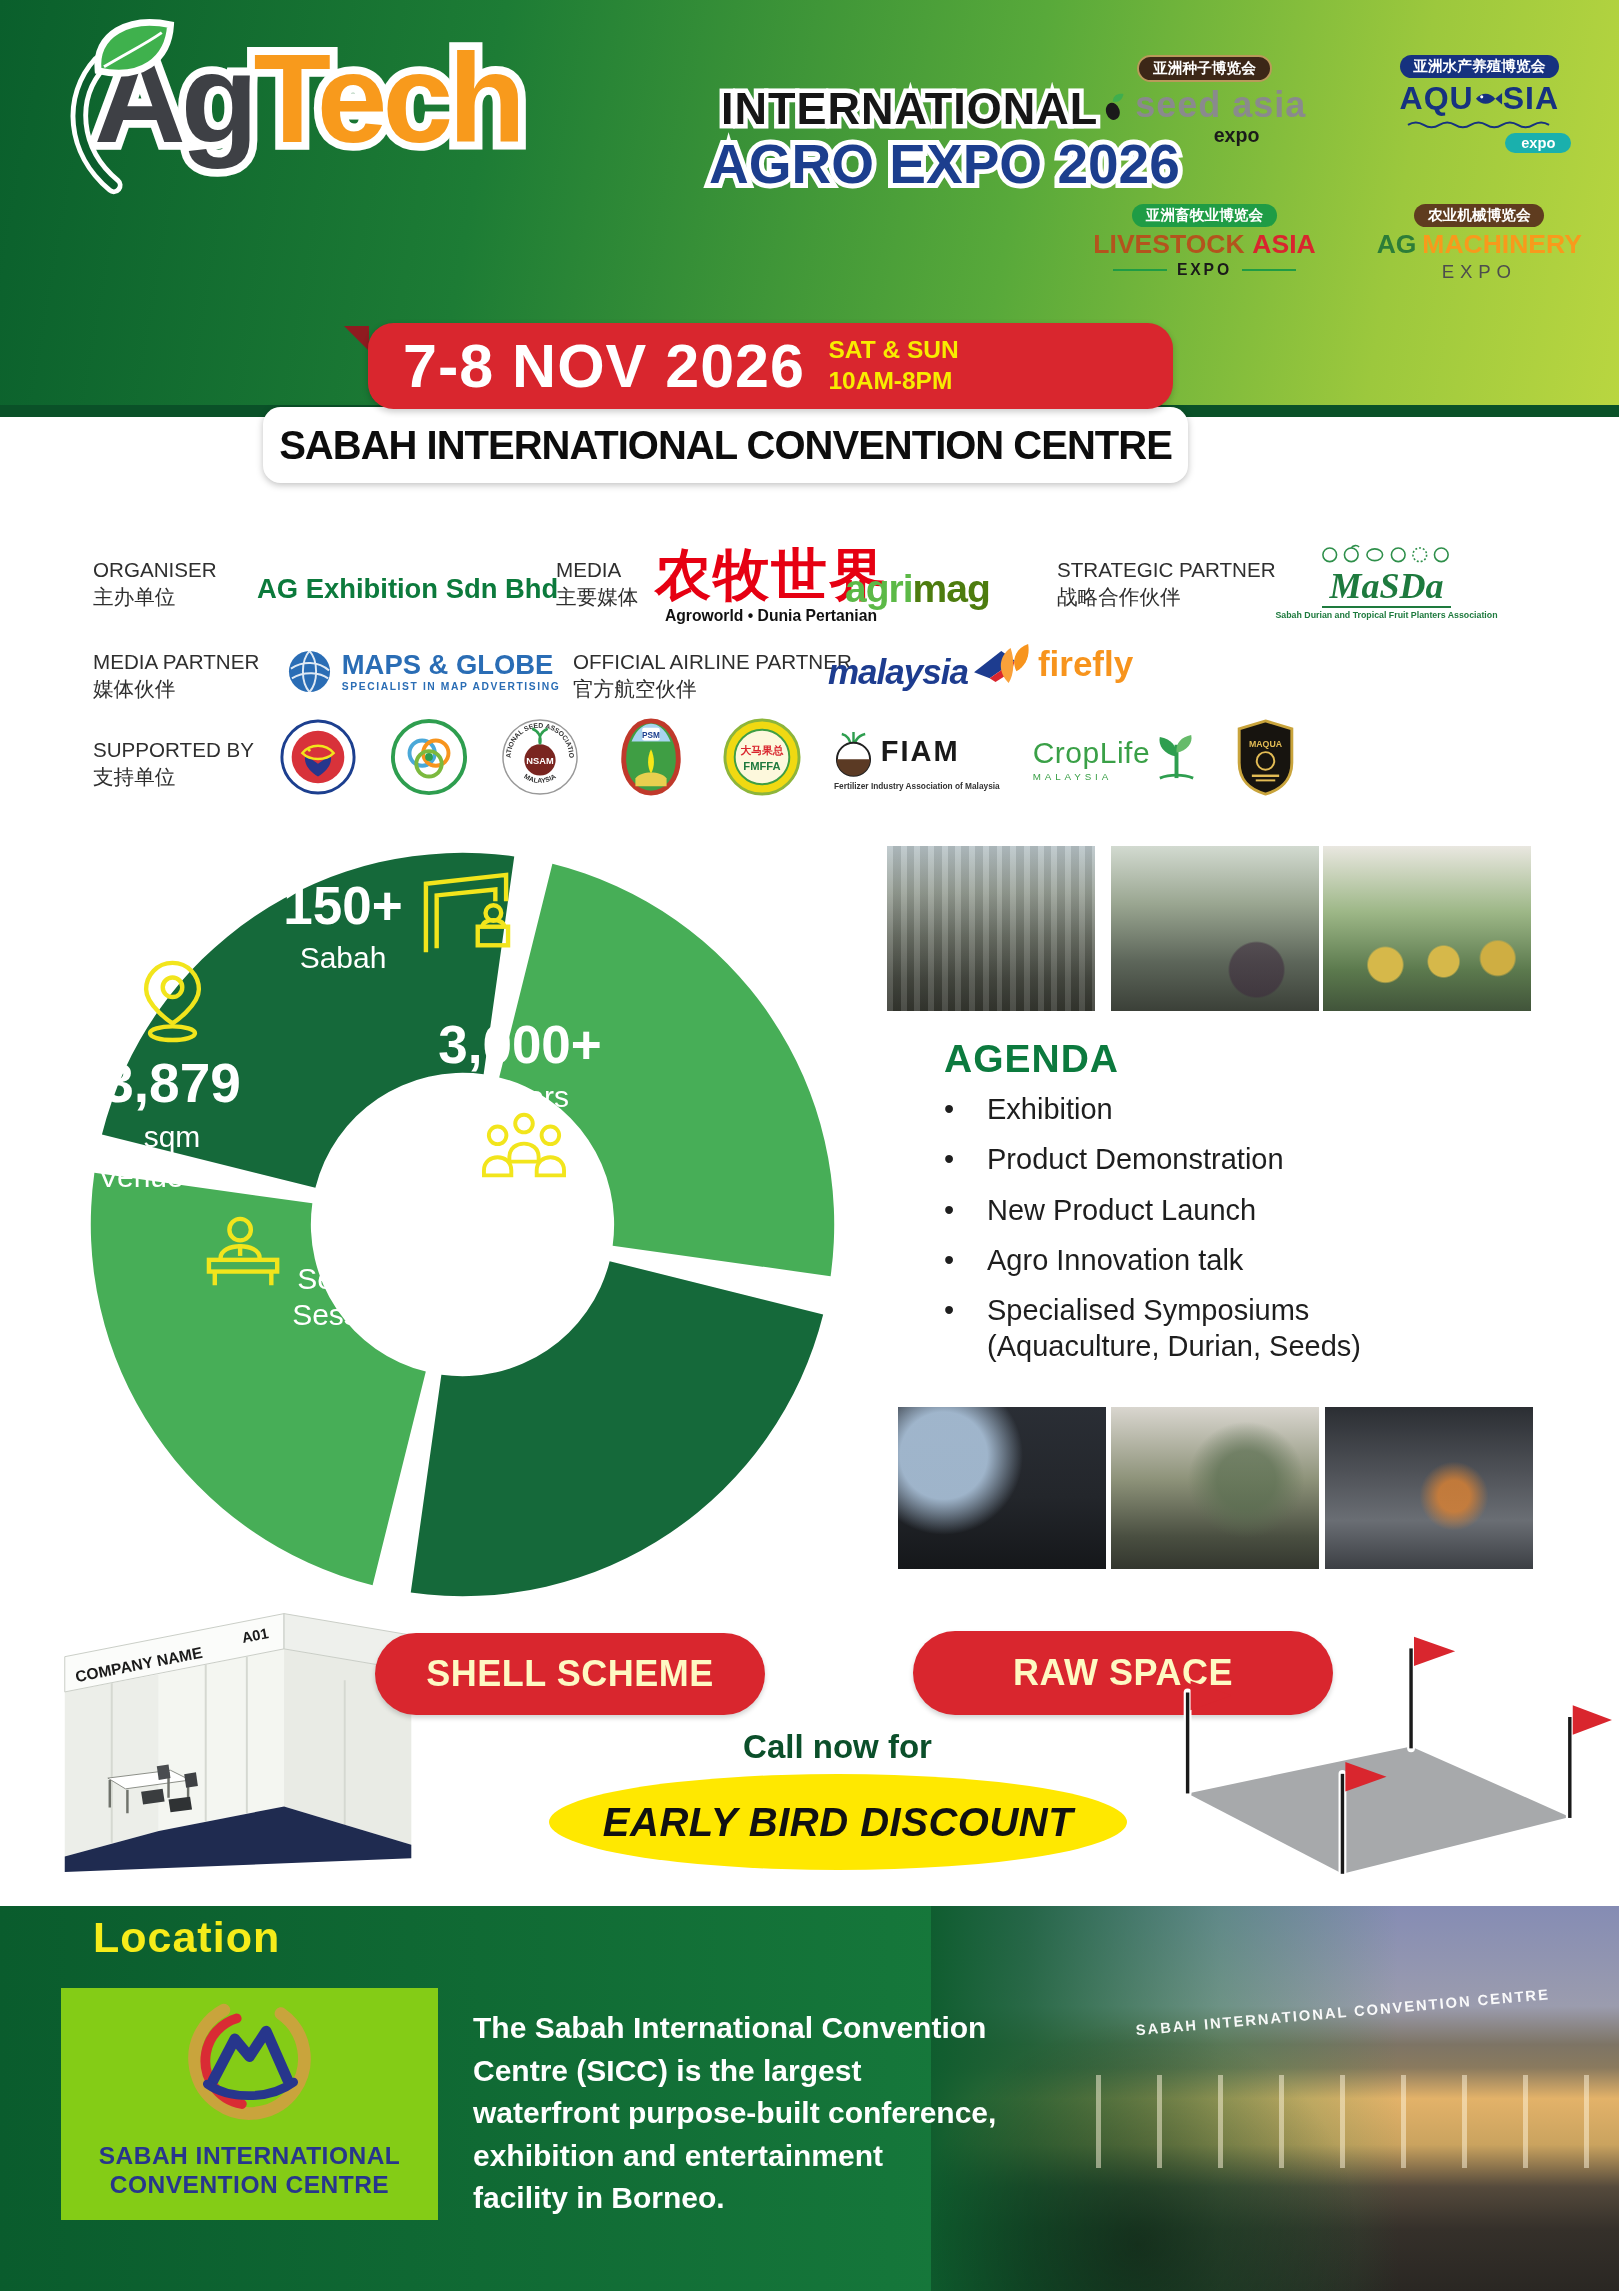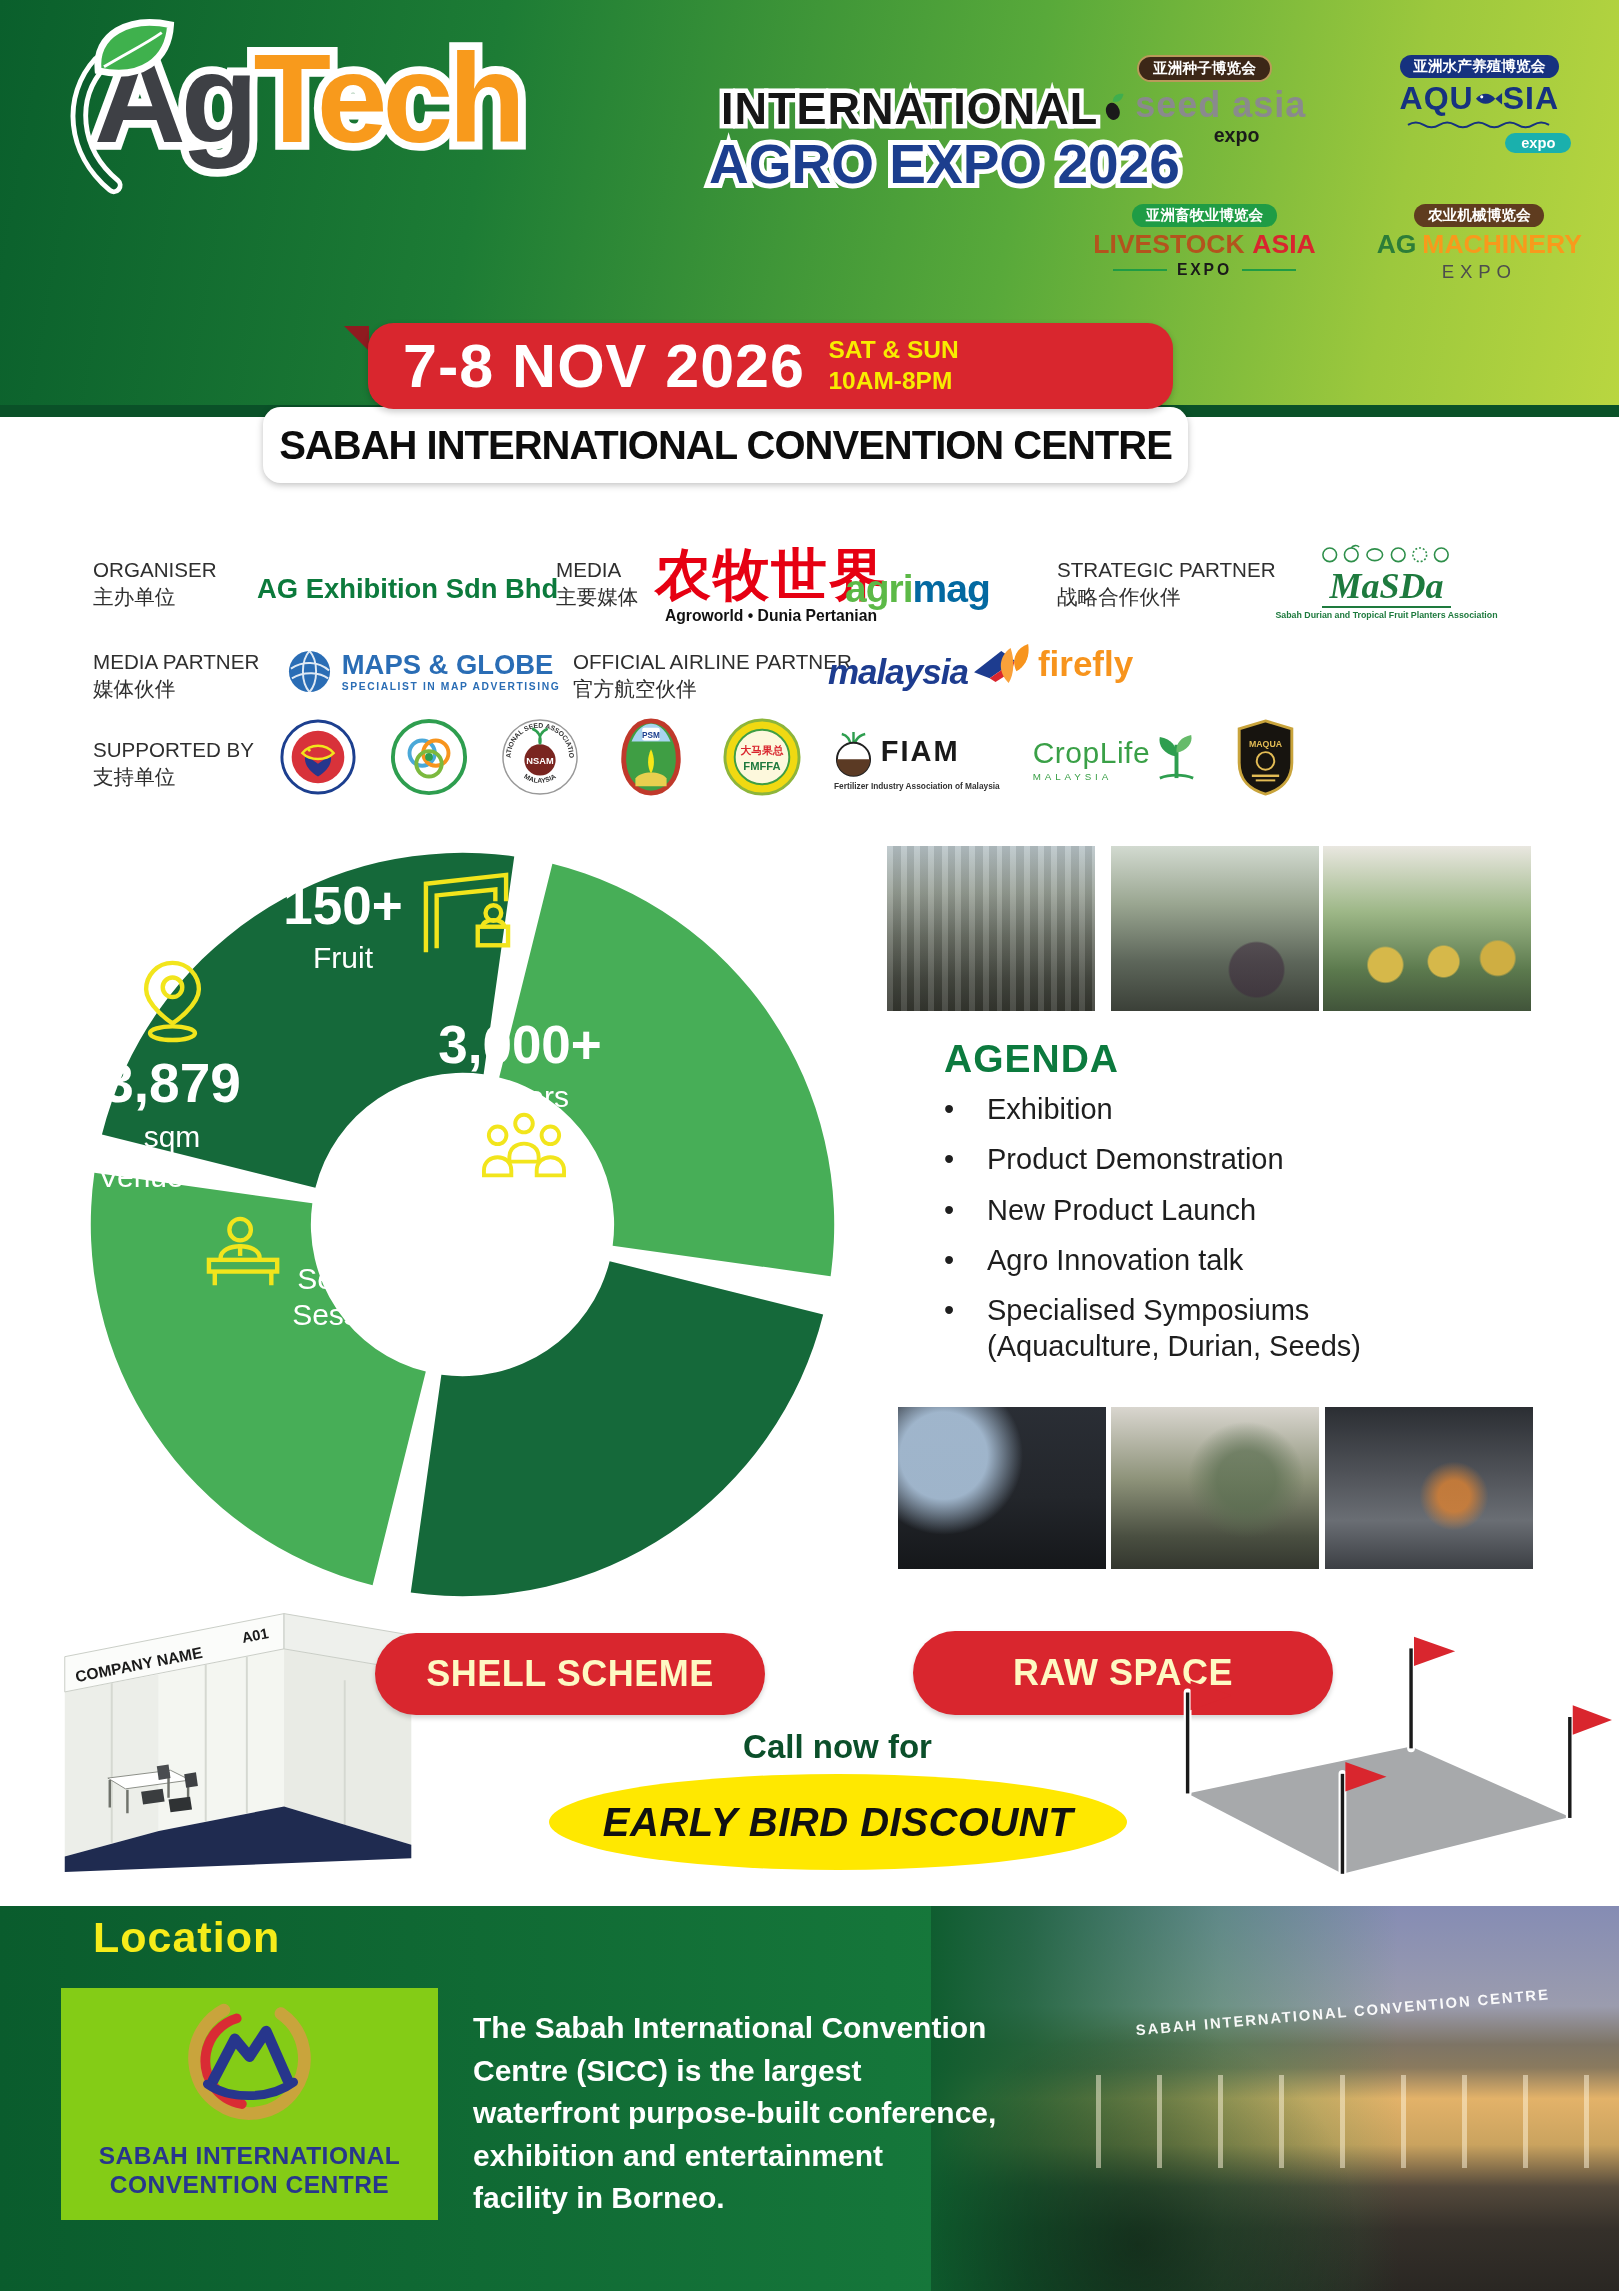--- a/index.html
+++ b/index.html
@@ -53,21 +53,21 @@
   .venue-box { left:263px; top:407px; width:925px; height:76px; background:#fff; border-radius:17.6px; z-index:2;
     display:flex; align-items:center; justify-content:center; box-shadow:0 2px 7.8px rgba(0,0,0,.25); }
   .venue-text { font-size:40px; font-weight:700; color:#0d0d0d; letter-spacing:-1px; }
 
   
   .plabel { font-size:20.6px; color:#2f2f2f; line-height:1.3; }
   .org-name { font-size:27.4px; font-weight:700; color:#0c7a3c; }
   .agroworld-cn { font-size:56px; font-weight:700; color:#e60012; letter-spacing:2px; line-height:1; }
   .agroworld-sub { font-size:15.7px; font-weight:700; color:#111; text-align:center; margin-top:3.9px; }
   .agrimag { font-size:39px; font-weight:700; letter-spacing:-1px; }
-  .agrimag .a { color:#5cb947; } .agrimag .b { color:#0369a1;text-align:center; }
+  .agrimag .a { color:#5cb947; } .agrimag .b { color:#4d7c0f;text-align:center; }
   .masda { width:235px; text-align:center; }
   .masda-name { font-family:"Liberation Serif", serif; font-style:italic; font-weight:700; font-size:36px; color:#1e7a3e;
     border-bottom:2.9px solid #1e7a3e; display:inline-block; padding:0 7.8px 2px; line-height:1; }
   .masda-sub { font-size:8.8px; font-weight:700; color:#1e7a3e; margin-top:2.9px; }
   .mapsglobe { display:flex; align-items:center; gap:9.8px; }
   .mg-name { font-size:27.4px; font-weight:700; color:#2a6db5; line-height:1; }
   .mg-sub { font-size:10.3px; font-weight:700; color:#2a6db5; letter-spacing:1.6px; margin-top:2.9px; }
   .mas { position:relative; }
   .mas-name { font-size:35px; font-weight:700; font-style:italic; color:#1d3c8f; letter-spacing:-1px; line-height:1; }
   .mas-sub { font-size:13.7px; font-weight:700; font-style:italic; color:#1d3c8f; text-align:right; margin-top:-2px; padding-right:33px; }
@@ -378,21 +378,21 @@
 
   <svg class="abs" style="left:81px;top:843px" width="763" height="763" viewBox="-390 -390 780 780">
     <path d="M -368.6 -92.0 A 380 380 0 0 1 52.9 -376.3 L 21.6 -153.5 A 155 155 0 0 0 -150.4 -37.5 Z" fill="#15693A"></path>
     <path d="M 91.9 -368.7 A 380 380 0 0 1 376.3 52.9 L 153.5 21.6 A 155 155 0 0 0 37.5 -150.4 Z" fill="#47AE57"></path>
     <path d="M 368.7 92.0 A 380 380 0 0 1 -52.9 376.3 L -21.6 153.5 A 155 155 0 0 0 150.4 37.5 Z" fill="#15693A"></path>
     <path d="M -91.9 368.7 A 380 380 0 0 1 -376.3 -52.9 L -153.5 -21.6 A 155 155 0 0 0 -37.5 150.4 Z" fill="#47AE57"></path>
   </svg>
 
   <div class="abs stat stat-booths" style="left:235px;top:875px;width:216px">
     <div class="value">150+</div>
-    <div class="label">Fruit</div>
+    <div class="label">Sabah</div>
   </div>
   <svg class="abs" style="left:420px;top:870px" width="93" height="88" viewBox="0 0 95 90" fill="none" stroke="#f2e51c" stroke-width="4.5">
     <path d="M6,84 L6,14 L88,5 L88,32"></path>
     <path d="M17,80 L17,26 L77,20 L77,32"></path>
     <circle cx="75" cy="44" r="8"></circle>
     <path d="M64,58 C64,49 86,49 86,58"></path>
     <rect x="59" y="58" width="31" height="19"></rect>
   </svg>
 
   <div class="abs stat stat-visitors" style="left:412px;top:1014px;width:216px">

